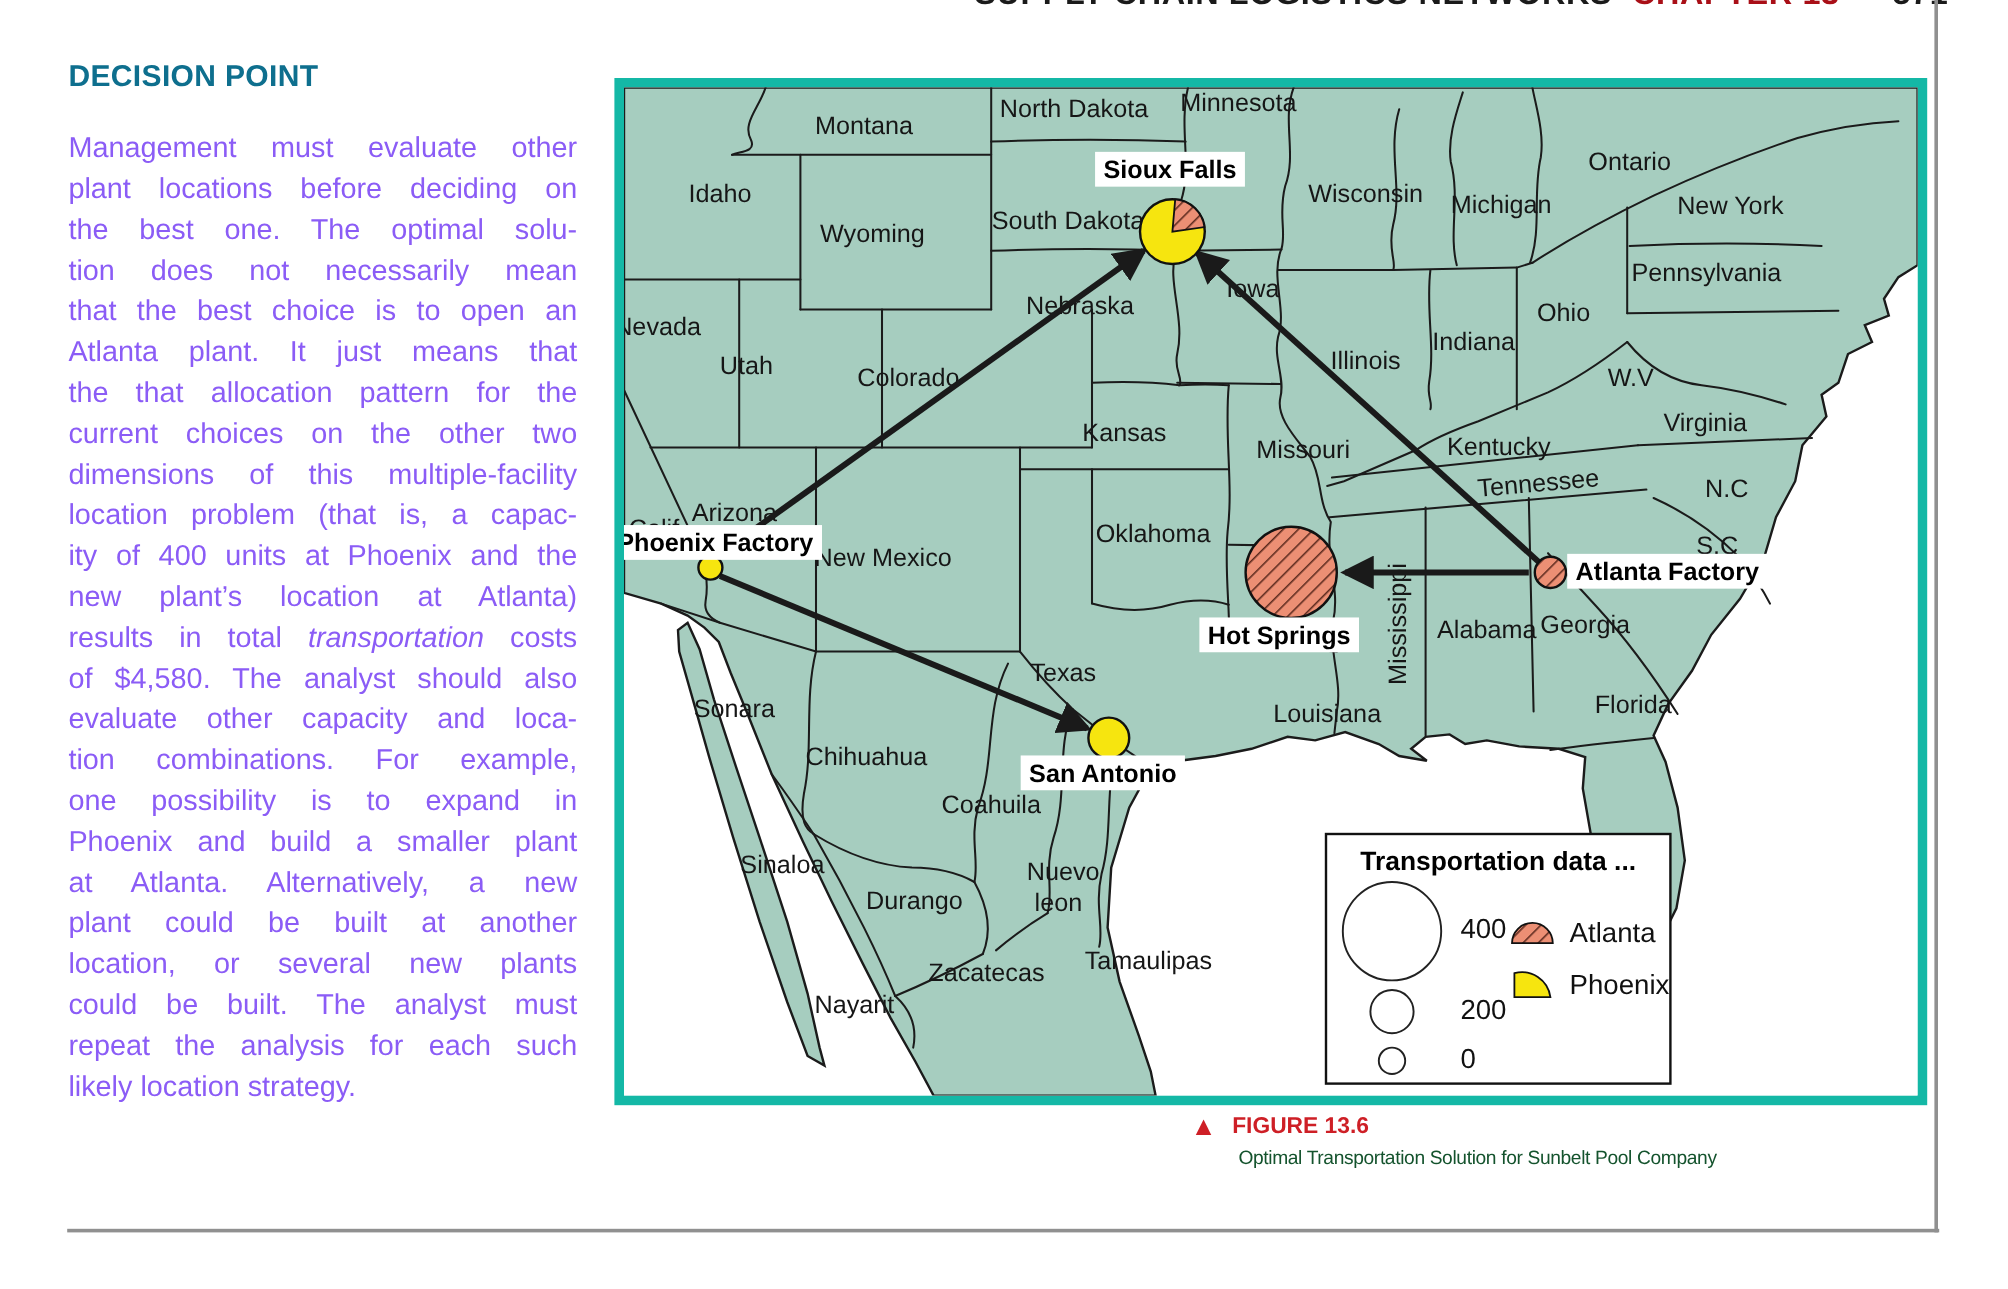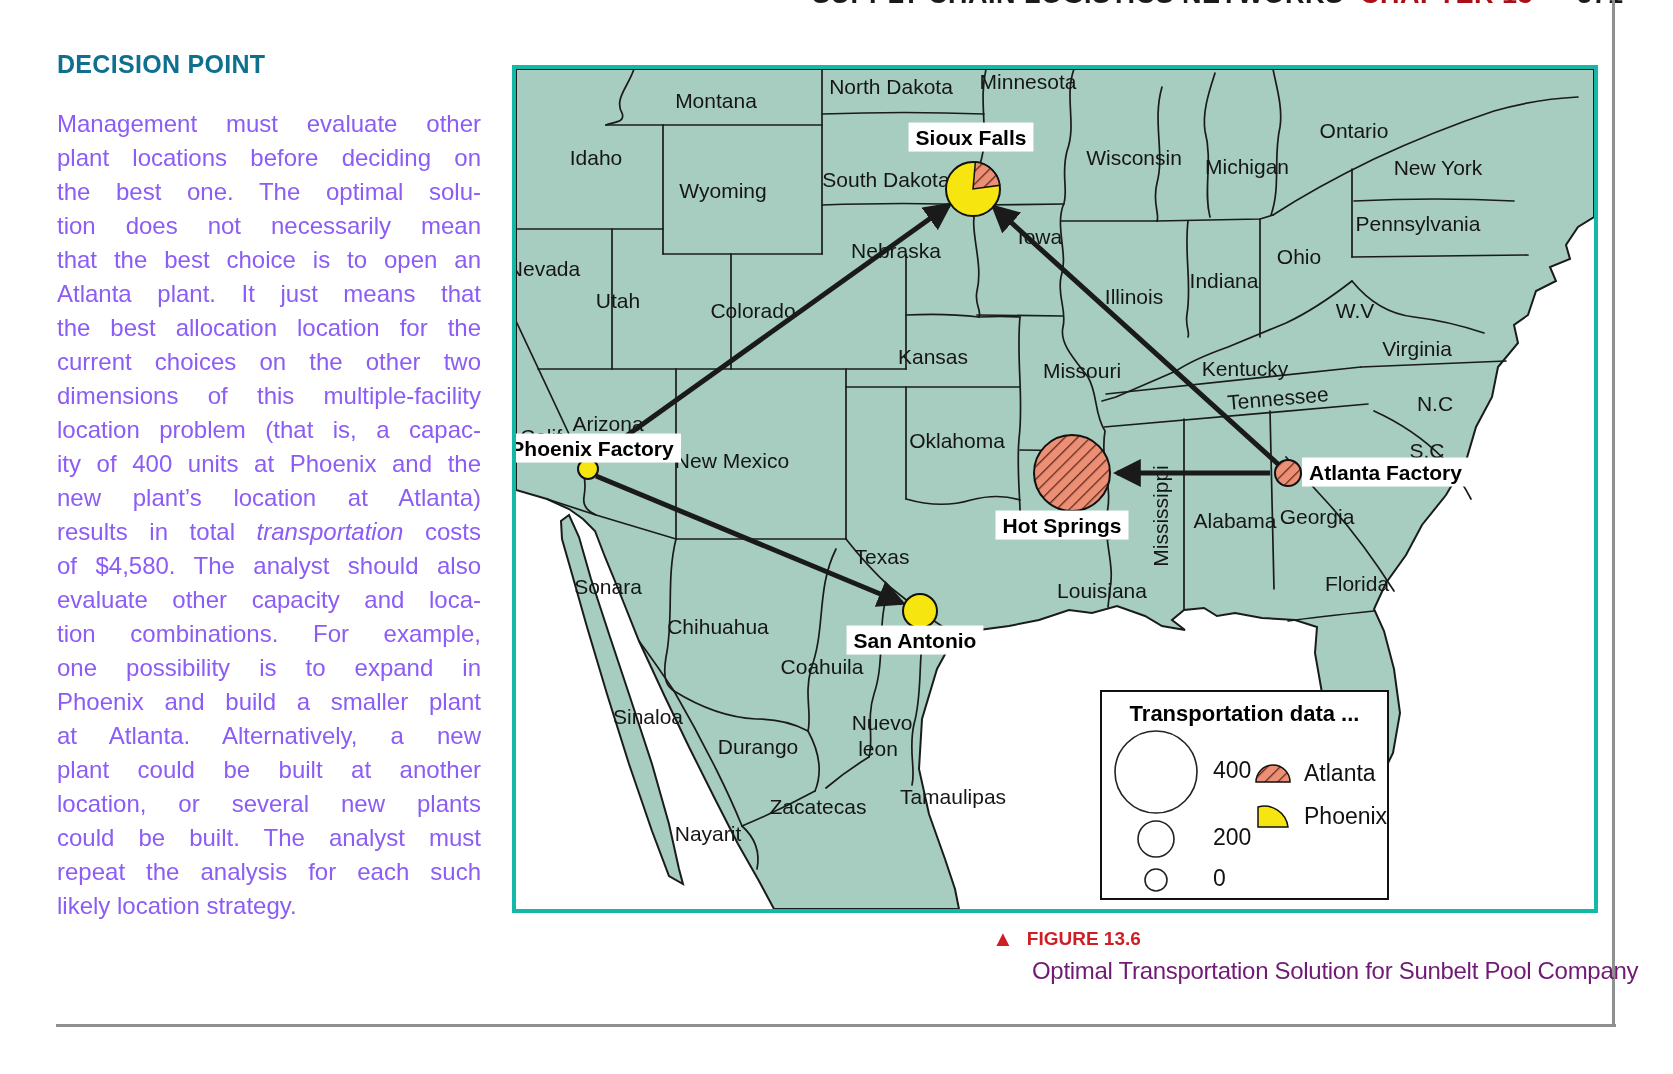--- a/index.html
+++ b/index.html
@@ -13,50 +13,50 @@
   
   .vrule{position:absolute;left:1612px;top:0;width:3px;height:1027px;background:#909090;}
   .hrule{position:absolute;left:56px;top:1024px;width:1560px;height:3px;background:#909090;}
   
   .decision{position:absolute;left:57px;top:50px;width:424px;}
   .dp-head{color:#0e6f8e;font-weight:bold;font-size:25px;letter-spacing:.3px;margin-bottom:28px;}
   .dp-line{font-size:24px;line-height:34px;color:#8b5cf6;text-align:justify;text-align-last:justify;white-space:nowrap;}
   .dp-line.last{text-align:center;text-align-last:left;white-space:normal;}
   .dp-line em{font-style:italic;}
   
-  .map-wrap{position:absolute;left:512px;top:65px;width:1078px;height:840px;border:4px solid #14b8a6;box-sizing:content-box;background:#ffffff;}
+  .map-wrap{position:absolute;left:512px;top:65px;width:1078px;height:840px;border:8px solid #14b8a6;box-sizing:content-box;background:#ffffff;}
   .map-wrap svg{display:block;}
   svg text{font-family:"Liberation Sans",sans-serif;}
   
   .caption{position:absolute;left:992px;top:928px;}
   .cap-row{display:flex;align-items:center;}
   .fig-tri{color:#ce1f26;font-size:22px;margin-right:13px;line-height:1;}
   .fig-label{color:#ce1f26;font-weight:bold;font-size:19px;line-height:1.1;}
-  .fig-sub{color:#701a75;font-size:24px;margin-left:40px;margin-top:7px;letter-spacing:-.3px;white-space:nowrap;}
+  .fig-sub{color:#14532d;font-size:16px;margin-left:40px;margin-top:7px;letter-spacing:-.3px;white-space:nowrap;}
 </style>
 </head>
 <body>
 
 <div class="hdr-frag" style="left:812px">SUPPLY CHAIN LOGISTICS NETWORKS</div>
 <div class="hdr-frag hdr-chapter" style="left:1360px">CHAPTER 13</div>
 <div class="hdr-frag" style="left:1577px">571</div>
 
 <div class="vrule"></div>
 <div class="hrule"></div>
 
 <div class="decision">
   <div class="dp-head">DECISION POINT</div>
   <div id="dp-lines">
       <div class="dp-line">Management must evaluate other</div>
       <div class="dp-line">plant locations before deciding on</div>
       <div class="dp-line">the best one. The optimal solu-</div>
       <div class="dp-line">tion does not necessarily mean</div>
       <div class="dp-line">that the best choice is to open an</div>
       <div class="dp-line">Atlanta plant. It just means that</div>
-      <div class="dp-line">the best allocation location for the</div>
+      <div class="dp-line">the that allocation pattern for the</div>
       <div class="dp-line">current choices on the other two</div>
       <div class="dp-line">dimensions of this multiple-facility</div>
       <div class="dp-line">location problem (that is, a capac-</div>
       <div class="dp-line">ity of 400 units at Phoenix and the</div>
       <div class="dp-line">new plant’s location at Atlanta)</div>
       <div class="dp-line">results in total <em>transportation</em> costs</div>
       <div class="dp-line">of $4,580. The analyst should also</div>
       <div class="dp-line">evaluate other capacity and loca-</div>
       <div class="dp-line">tion combinations. For example,</div>
       <div class="dp-line">one possibility is to expand in</div>

